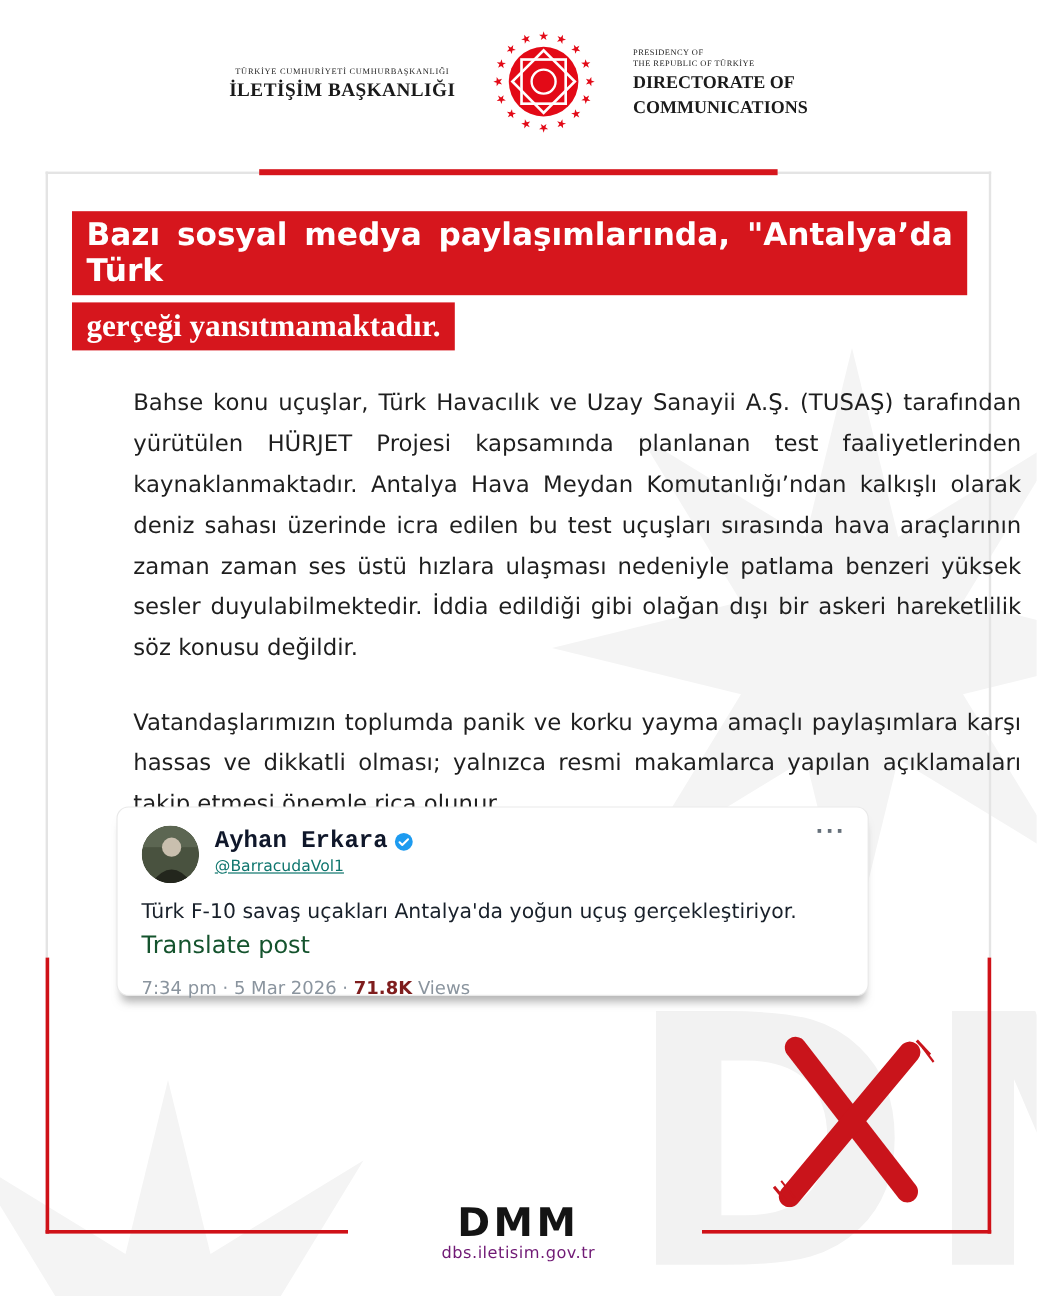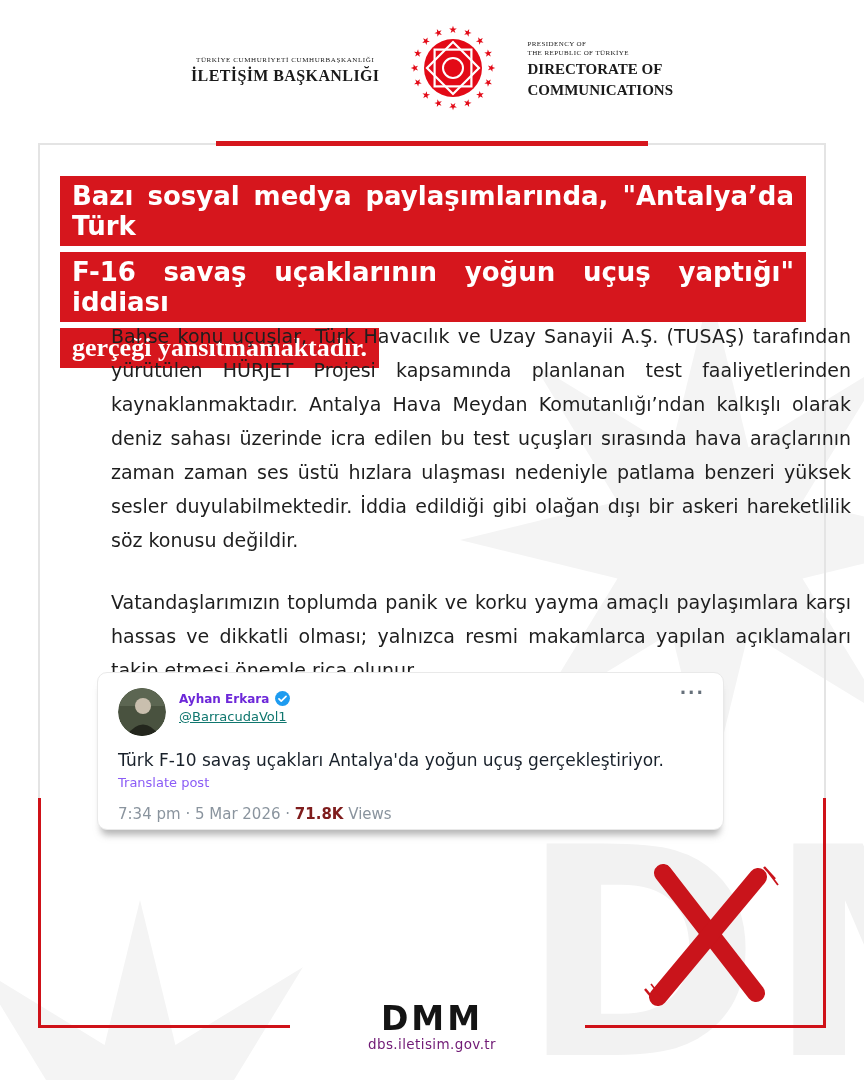--- a/index.html
+++ b/index.html
@@ -51,26 +51,26 @@
   .body-text p + p{margin-top:28px;}
 
   
   .tweet-card{position:absolute;left:97px;top:672px;width:627px;height:158px;background:#fff;
       border:1px solid #e9e9e9;border-radius:10px;box-sizing:border-box;padding:15px 20px;
       box-shadow:0 9px 7px -4px rgba(120,120,120,0.55);z-index:3;}
   .tweet-head{display:flex;align-items:flex-start;}
   .tweet-avatar{width:48px;height:48px;border-radius:50%;overflow:hidden;flex:0 0 48px;}
   .tweet-id{margin-left:13px;padding-top:2px;}
   .tweet-name-row{display:flex;align-items:center;gap:5px;}
-  .tweet-name{font-size:12px;font-weight:bold;color:#6d28d9;}
+  .tweet-name{font-size:20px;font-weight:bold;color:#0f172a;font-family:Liberation Mono, monospace;}
   .tweet-handle{font-size:13px;color:#0f766e;margin-top:2px;text-decoration:underline;}
   .tweet-more{position:absolute;right:18px;top:10px;color:#66707a;font-size:17px;
       letter-spacing:2px;font-weight:bold;cursor:default;}
   .tweet-text{margin-top:13px;font-size:17px;color:#18202a;line-height:22px;}
-  .tweet-translate{margin-top:4px;font-size:13px;color:#8b5cf6;}
+  .tweet-translate{margin-top:4px;font-size:20px;color:#14532d;}
   .tweet-meta{margin-top:15px;font-size:15px;color:#8a949e;}
   .tweet-meta .views{color:#7f1d1d;font-weight:bold;}
 
   .x-mark{position:absolute;left:638px;top:858px;z-index:4;}
 
   
   .footer{position:absolute;left:0;right:0;top:1002px;text-align:center;z-index:2;}
   .dmm-logo{font-size:33px;font-weight:800;letter-spacing:3px;color:#141414;line-height:34px;}
   .footer-url{font-size:13.5px;color:#701a75;letter-spacing:0.4px;margin-top:0px;}
 </style>
@@ -127,21 +127,20 @@
     <div class="bd bd-top-red"></div>
     <div class="bd bd-left-gray"></div>
     <div class="bd bd-left-red"></div>
     <div class="bd bd-right-gray"></div>
     <div class="bd bd-right-red"></div>
     <div class="bd bd-bottom-left"></div>
     <div class="bd bd-bottom-right"></div>
 
     <div class="headline">
       <div class="headline-line full">Bazı sosyal medya paylaşımlarında, "Antalya’da Türk</div>
-      <div class="headline-line full">F-16 savaş uçaklarının yoğun uçuş yaptığı" iddiası</div>
       <div class="headline-line last">gerçeği yansıtmamaktadır.</div>
     </div>
 
     <div class="body-text">
       <p>Bahse konu uçuşlar, Türk Havacılık ve Uzay Sanayii A.Ş. (TUSAŞ) tarafından yürütülen HÜRJET Projesi kapsamında planlanan test faaliyetlerinden kaynaklanmaktadır. Antalya Hava Meydan Komutanlığı’ndan kalkışlı olarak deniz sahası üzerinde icra edilen bu test uçuşları sırasında hava araçlarının zaman zaman ses üstü hızlara ulaşması nedeniyle patlama benzeri yüksek sesler duyulabilmektedir. İddia edildiği gibi olağan dışı bir askeri hareketlilik söz konusu değildir.</p>
       <p>Vatandaşlarımızın toplumda panik ve korku yayma amaçlı paylaşımlara karşı hassas ve dikkatli olması; yalnızca resmi makamlarca yapılan açıklamaları takip etmesi önemle rica olunur.</p>
     </div>
   </div>
 
   <div class="tweet-card">

